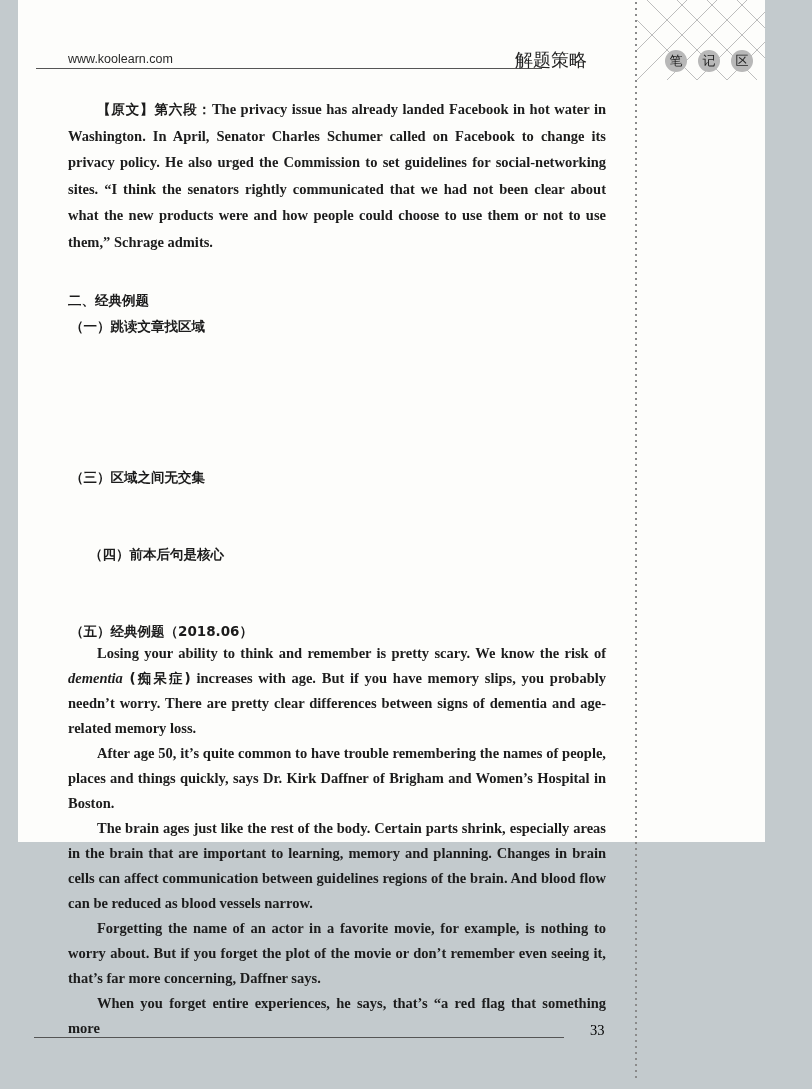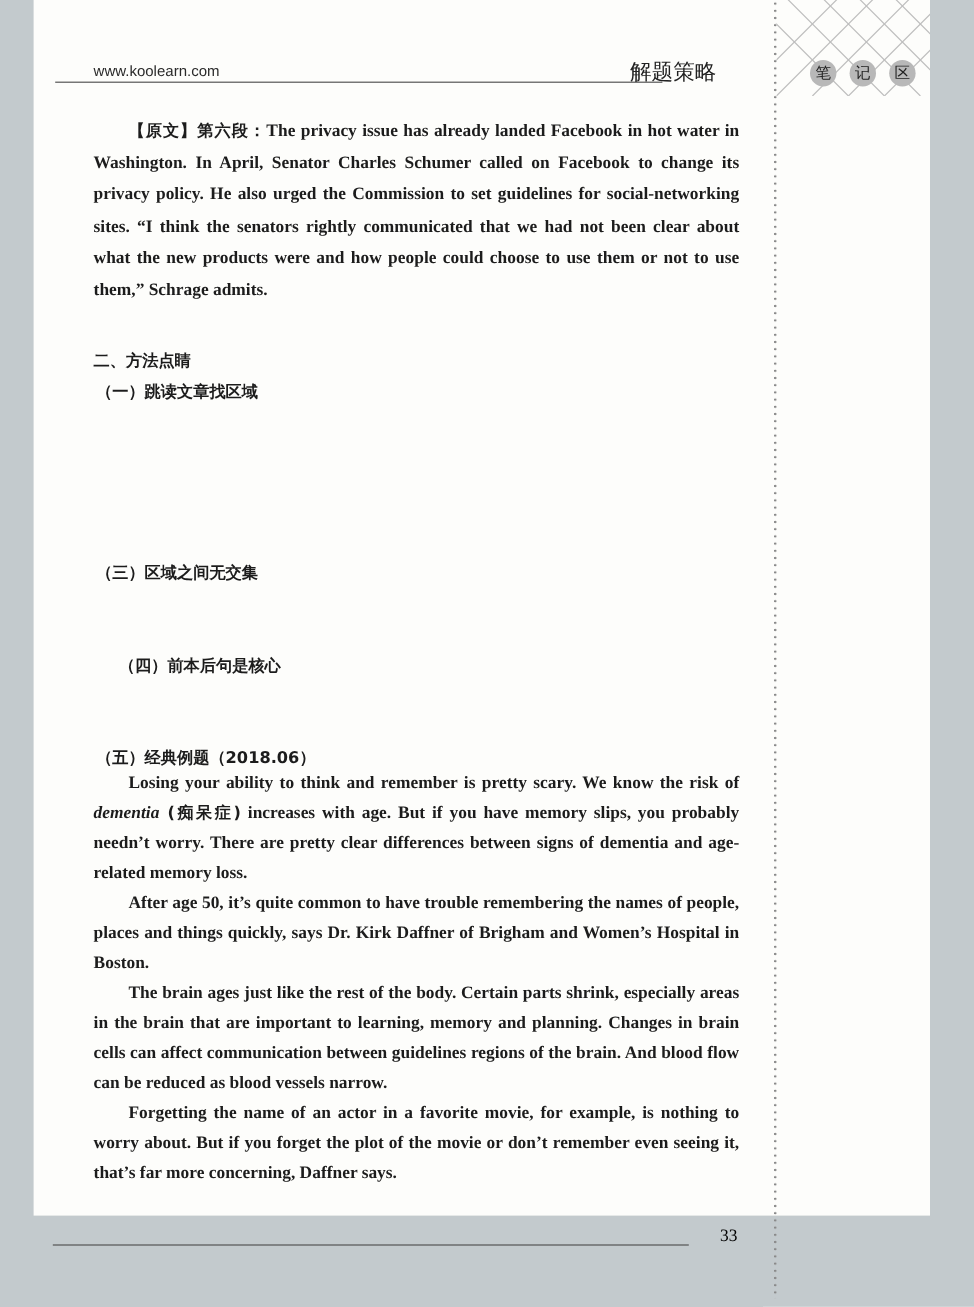--- a/index.html
+++ b/index.html
@@ -2,21 +2,21 @@
 <html><head>
 <meta charset="utf-8">
 <style>
   html, body { margin:0; padding:0; }
   body {
     width:812px; height:1089px; position:relative; overflow:hidden;
     background:#c3cacd;
     font-family:"Liberation Serif", serif;
   }
   .page {
-    position:absolute; left:28px; top:0; width:747px; height:1013px;
+    position:absolute; left:18px; top:0; width:747px; height:842px;
     background:#fdfdfb;
   }
   .header-url {
     position:absolute; left:50px; top:52px;
     font-family:"Liberation Sans", sans-serif; font-size:12.5px; color:#2a2a2a;
   }
   .header-rule {
     position:absolute; left:18px; top:68px; width:506px; height:1px; background:#555;
   }
   .header-title {
@@ -94,29 +94,30 @@
     <div class="notes-label">
       <span>笔</span>
       <span>记</span>
       <span>区</span>
     </div>
   </div>
 
   <div class="content">
     <p class="para"><span class="cn">【原文】第六段：</span><span>The privacy issue has already landed Facebook in hot water in Washington. In April, Senator Charles Schumer called on Facebook to change its privacy policy. He also urged the Commission to set guidelines for social-networking sites. “I think the senators rightly communicated that we had not been clear about what the new products were and how people could choose to use them or not to use them,” Schrage admits.</span></p>
 
-    <div class="h2" style="top:196px;">二、方法点睛</div>
+    <div class="h2" style="top:196px;">二、经典例题</div>
     <div class="sub" style="top:222px;">（一）跳读文章找区域</div>
     <div class="sub" style="top:373px;">（三）区域之间无交集</div>
     <div class="sub" style="top:450px;margin-left:19px;">（四）前本后句是核心</div>
     <div class="sub" style="top:527px;">（五）经典例题（2018.06）</div>
 
     <div class="example">
       <p class="para"><span>Losing your ability to think and remember is pretty scary. We know the risk of </span><i>dementia</i><span class="cn"> (痴呆症)</span><span> increases with age. But if you have memory slips, you probably needn’t worry. There are pretty clear differences between signs of dementia and age-related memory loss.</span></p>
       <p class="para">After age 50, it’s quite common to have trouble remembering the names of people, places and things quickly, says Dr. Kirk Daffner of Brigham and Women’s Hospital in Boston.</p>
       <p class="para">The brain ages just like the rest of the body. Certain parts shrink, especially areas in the brain that are important to learning, memory and planning. Changes in brain cells can affect communication between guidelines regions of the brain. And blood flow can be reduced as blood vessels narrow.</p>
       <p class="para">Forgetting the name of an actor in a favorite movie, for example, is nothing to worry about. But if you forget the plot of the movie or don’t remember even seeing it, that’s far more concerning, Daffner says.</p>
+      <p class="para">When you forget entire experiences, he says, that’s “a red flag that something more</p>
     </div>
   </div>
 
   <div class="footer-rule"></div>
   <div class="page-num">33</div>
 </div>
 
 </body></html>

